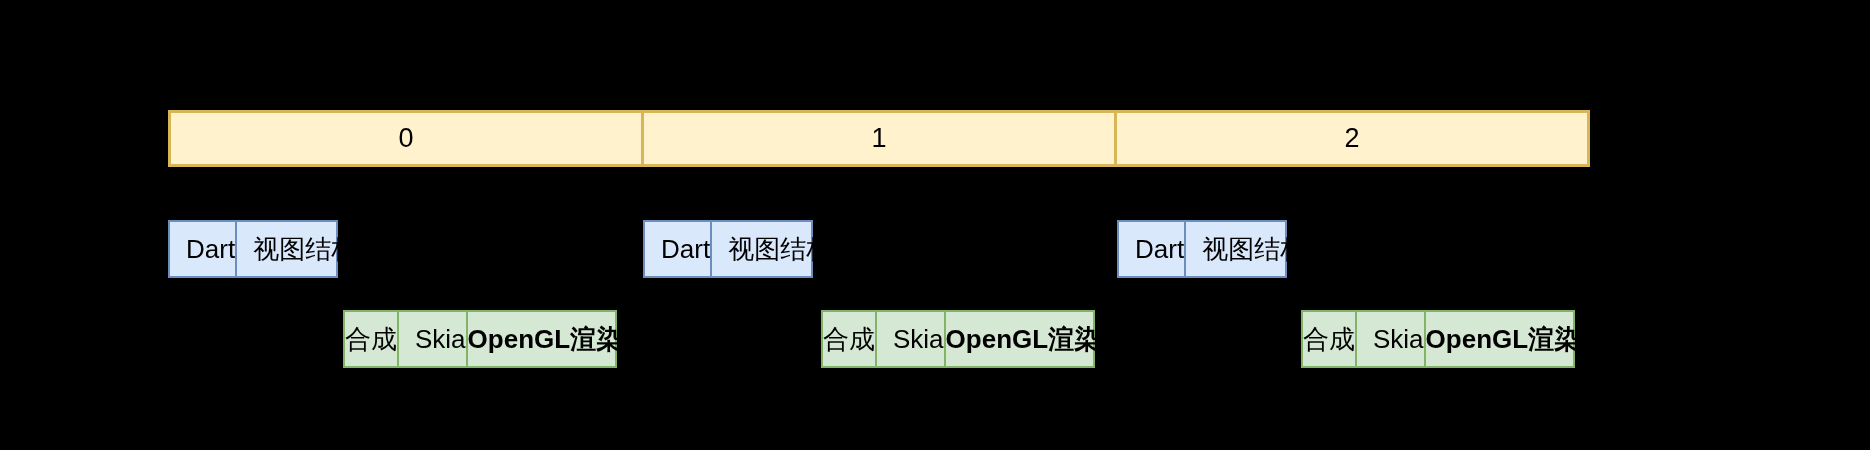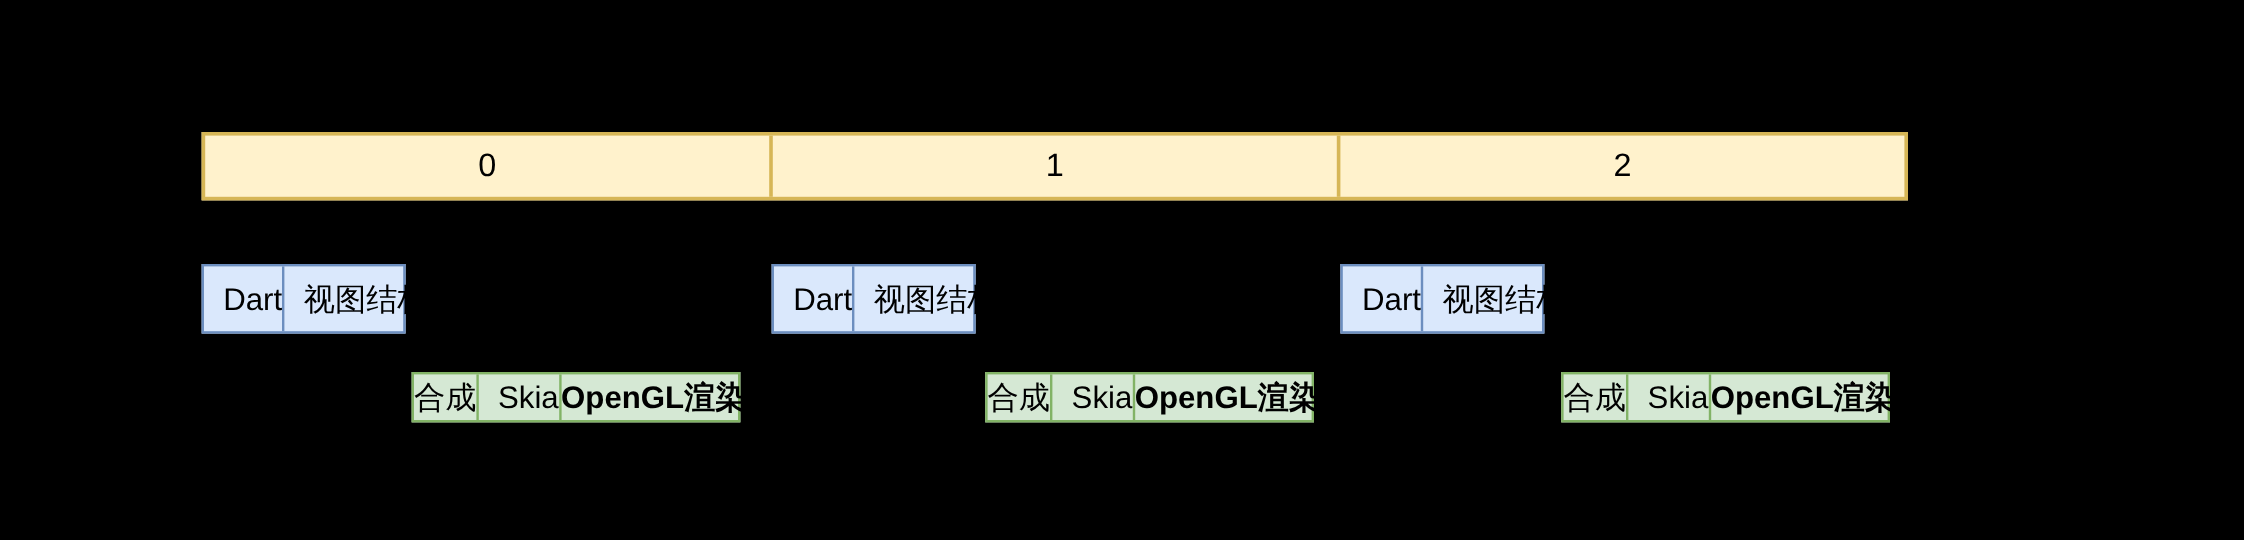--- a/index.html
+++ b/index.html
@@ -67,21 +67,21 @@
   .ui-box .cell-view { flex: 1 1 auto; }
   .ui-0 { left: 168px; }
   .ui-1 { left: 643px; }
   .ui-2 { left: 1117px; }
 
   
   .raster-box {
     position: absolute;
     top: 310px;
     width: 274px;
-    height: 42px;
+    height: 58px;
     box-sizing: border-box;
     background: #d5e8d4;
     border: 2px solid #82b366;
     display: flex;
   }
   .raster-box .cell {
     display: flex;
     align-items: center;
     justify-content: center;
     font-size: 26px;

